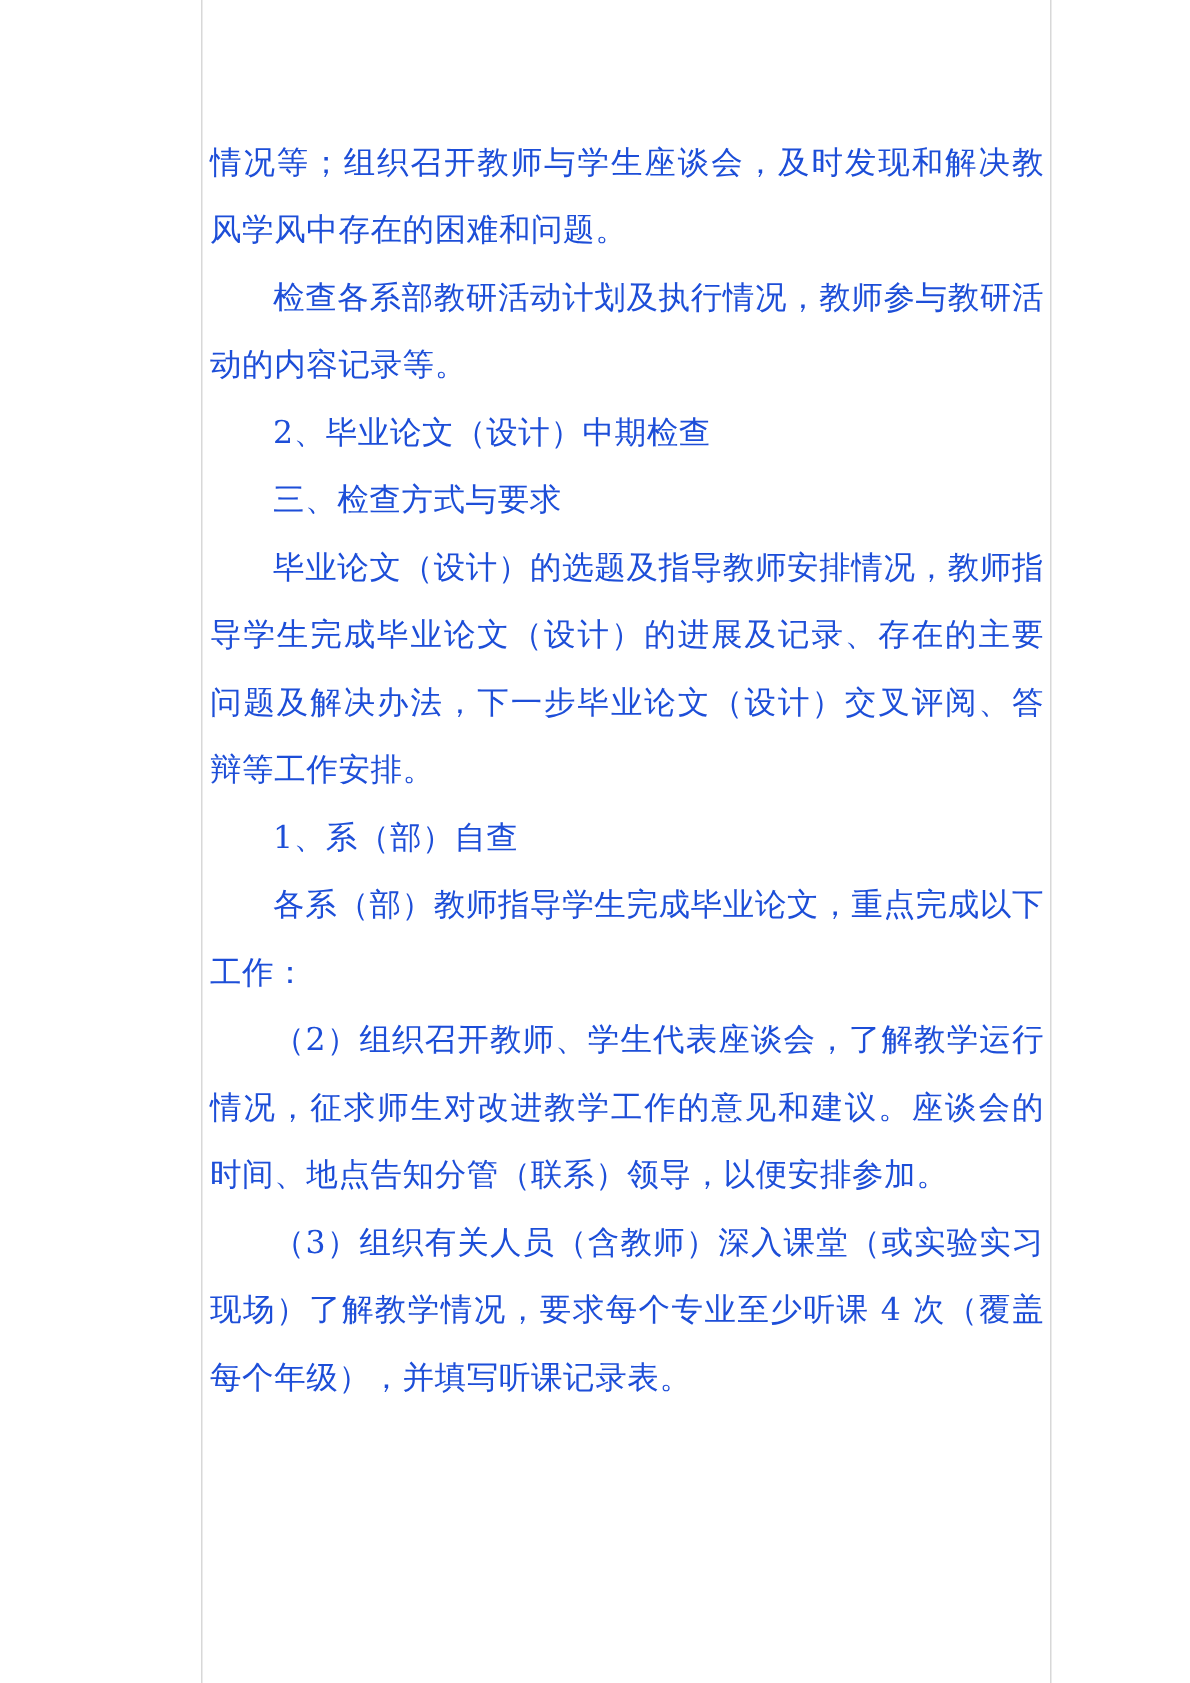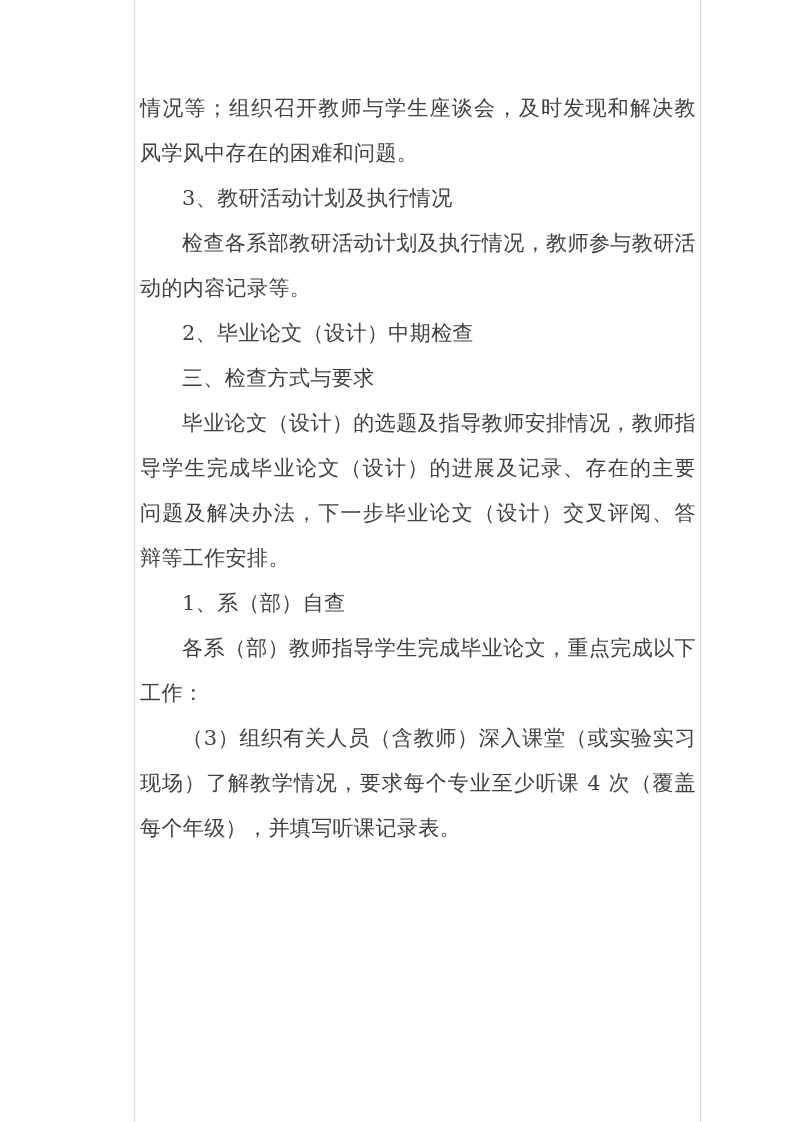--- a/index.html
+++ b/index.html
@@ -46,41 +46,41 @@
     top: 86px;
     width: 556px;
   }
   p {
     margin: 0;
     font-size: 21px;
     line-height: 45px;
     letter-spacing: 0.4px;
     text-align: justify;
     text-justify: inter-ideograph;
-    color: #404040;
+    color: #1d4ed8;
   }
   p.indent {
     text-indent: 2em;
   }
   p.noindent {
     text-indent: 0;
   }
 </style>
 </head>
 <body>
 
 <div class="page">
   <div class="edge-left"></div>
   <div class="edge-right"></div>
 
   <div class="content">
     <p class="noindent">情况等；组织召开教师与学生座谈会，及时发现和解决教风学风中存在的困难和问题。</p>
-    <p class="indent">3、教研活动计划及执行情况</p>
     <p class="indent">检查各系部教研活动计划及执行情况，教师参与教研活动的内容记录等。</p>
     <p class="indent">2、毕业论文（设计）中期检查</p>
     <p class="indent">三、检查方式与要求</p>
     <p class="indent">毕业论文（设计）的选题及指导教师安排情况，教师指导学生完成毕业论文（设计）的进展及记录、存在的主要问题及解决办法，下一步毕业论文（设计）交叉评阅、答辩等工作安排。</p>
     <p class="indent">1、系（部）自查</p>
     <p class="indent">各系（部）教师指导学生完成毕业论文，重点完成以下工作：</p>
+    <p class="indent">（2）组织召开教师、学生代表座谈会，了解教学运行情况，征求师生对改进教学工作的意见和建议。座谈会的时间、地点告知分管（联系）领导，以便安排参加。</p>
     <p class="indent">（3）组织有关人员（含教师）深入课堂（或实验实习现场）了解教学情况，要求每个专业至少听课 4 次（覆盖每个年级），并填写听课记录表。</p>
 
   </div>
 </div>
 
 </body></html>

